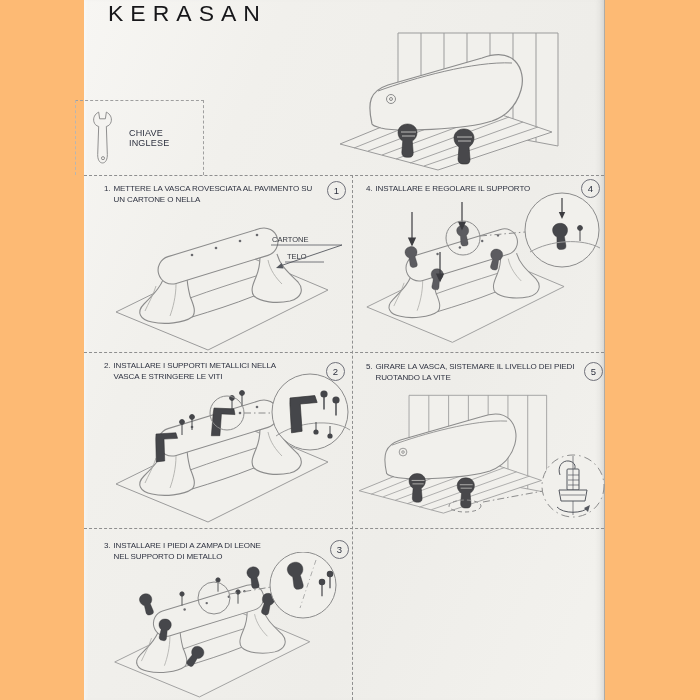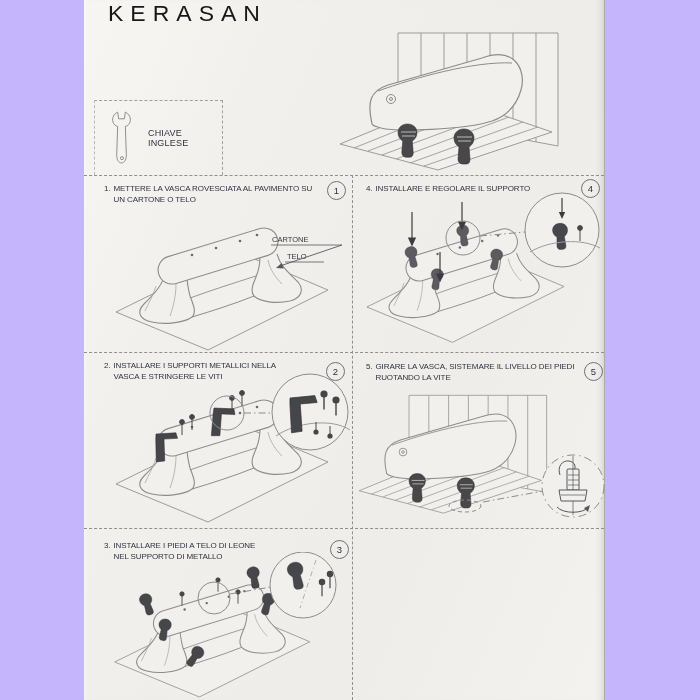--- a/index.html
+++ b/index.html
@@ -1,26 +1,26 @@
 <!DOCTYPE html>
 <html><head>
 <meta charset="utf-8">
 <style>
   html,body{margin:0;padding:0;background:#ffffff;}
-  #screen{position:relative;width:700px;height:700px;background:#c4b5fd;overflow:hidden;
+  #screen{position:relative;width:700px;height:700px;background:#fdba74;overflow:hidden;
           font-family:"Liberation Sans",sans-serif;}
   .page{position:absolute;left:84px;top:0;width:520px;height:700px;
         background:linear-gradient(113deg,#f7f6f3 0%,#f1f0ec 25%,#eeede9 65%,#f3f2ee 100%);
         border-right:1px solid #aeaca7;
         box-shadow:inset -7px 0 9px -7px rgba(60,58,54,.25), inset 3px 0 6px -4px rgba(255,255,255,.9);}
   .brand{position:absolute;left:108px;top:1px;font-size:23px;letter-spacing:7px;
          color:#17171a;font-weight:400;transform:scaleY(.96);transform-origin:left top;}
   .div-h{position:absolute;height:0;border-top:1px dashed #8f8f8f;}
   .div-v{position:absolute;width:0;border-left:1px dashed #8f8f8f;}
-  .tools-box{position:absolute;left:94px;top:100px;width:129px;height:75px;
+  .tools-box{position:absolute;left:75px;top:100px;width:129px;height:75px;
              border-top:1px dashed #9f9f9f;border-right:1px dashed #9f9f9f;border-left:1px dashed #b9b7b2;
              display:flex;align-items:center;gap:13px;padding-left:15px;box-sizing:border-box;}
   .tools-label{font-size:9px;color:#2e3240;letter-spacing:.2px;}
   .step-text{position:absolute;display:flex;gap:3px;font-size:8px;line-height:1.4;
              letter-spacing:-.1px;color:#2e3240;}
   .step-num{flex:none;}
   .badge{position:absolute;width:17px;height:17px;border:1px solid #70717a;border-radius:50%;
          display:flex;align-items:center;justify-content:center;font-size:9.5px;color:#2e3240;
          background:transparent;}
   .illo{position:absolute;}
@@ -112,21 +112,21 @@
     <div class="tools-label">CHIAVE INGLESE</div>
   </div>
 
   <div class="div-h" style="left:84px;top:175px;width:520px"></div>
   <div class="div-h" style="left:84px;top:352px;width:520px"></div>
   <div class="div-h" style="left:84px;top:528px;width:520px"></div>
   <div class="div-v" style="left:352px;top:175px;height:525px"></div>
 
   <div class="step-text" style="left:104px;top:183px;width:212px">
     <span class="step-num">1.</span>
-    <span>METTERE LA VASCA ROVESCIATA AL PAVIMENTO SU UN CARTONE O TELO</span>
+    <span>METTERE LA VASCA ROVESCIATA AL PAVIMENTO SU UN CARTONE O NELLA</span>
   </div>
   <div class="badge" style="left:327px;top:181px">1</div>
   <svg class="illo" style="left:100px;top:210px" width="250" height="142" viewBox="0 0 250 142">
     <use href="#def-invtub" transform="translate(0,2)"></use>
     <text x="172" y="32" font-size="7.5">CARTONE</text>
     <line x1="171" y1="35" x2="242" y2="35" stroke="#55585f" stroke-width=".8"></line>
     <text x="187" y="49" font-size="7.5">TELO</text>
     <line x1="185" y1="52" x2="224" y2="52" stroke="#55585f" stroke-width=".8"></line>
     <g>
       <line x1="242" y1="35" x2="180" y2="56" stroke="#55585f" stroke-width=".9"></line>
@@ -163,21 +163,21 @@
       </g>
       <circle cx="218" cy="60" r="2.6" fill="#45464a"></circle>
         <line x1="218" y1="58" x2="218" y2="50" stroke="#45464a"></line>
       <circle cx="232" cy="64" r="2.6" fill="#45464a"></circle>
         <line x1="232" y1="62" x2="232" y2="54" stroke="#45464a"></line>
     </g>
   </svg>
 
   <div class="step-text" style="left:104px;top:540px;width:168px">
     <span class="step-num">3.</span>
-    <span>INSTALLARE I PIEDI A TELO DI LEONE NEL SUPPORTO DI METALLO</span>
+    <span>INSTALLARE I PIEDI A ZAMPA DI LEONE NEL SUPPORTO DI METALLO</span>
   </div>
   <div class="badge" style="left:330px;top:540px">3</div>
   <svg class="illo" style="left:98px;top:552px" width="252" height="148" viewBox="0 0 252 148">
     <use href="#def-invtub" transform="translate(2,18) scale(0.92)"></use>
     <g fill="#46474b" stroke="#2f2f31" stroke-width=".5">
       <use href="#def-foot" transform="translate(40,44) scale(0.62) rotate(-18)"></use>
       <use href="#def-foot" transform="translate(62,66) scale(0.62) rotate(10)"></use>
       <use href="#def-foot" transform="translate(148,16) scale(0.62) rotate(-10)"></use>
       <use href="#def-foot" transform="translate(166,40) scale(0.62) rotate(15)"></use>
       <use href="#def-foot" transform="translate(98,92) scale(0.62) rotate(35)"></use>

